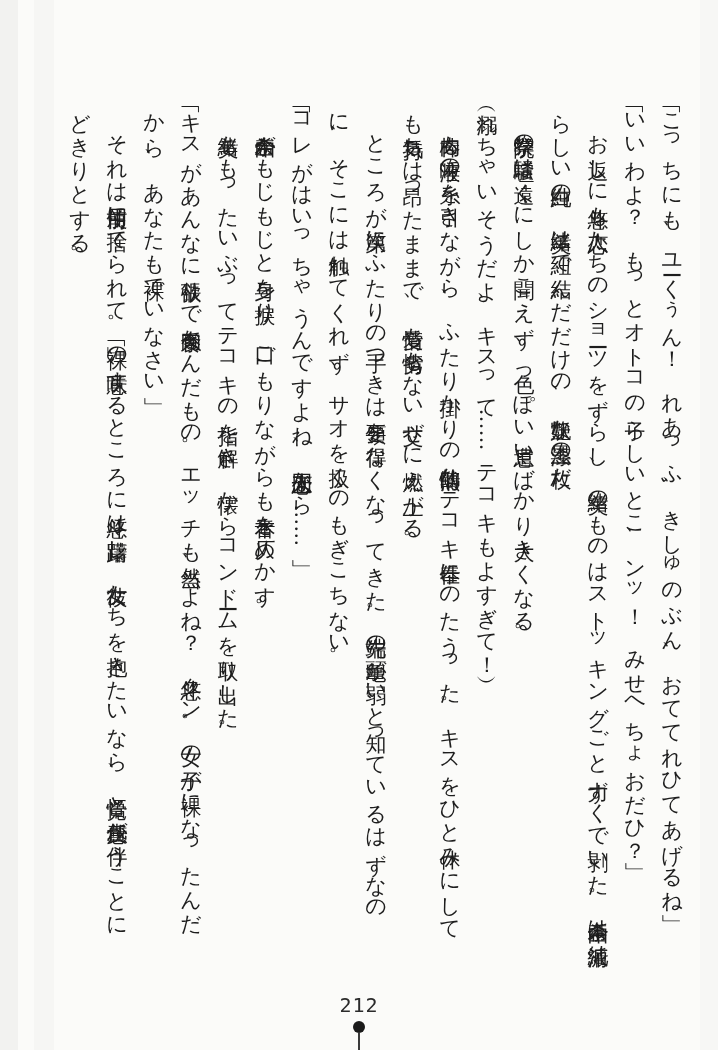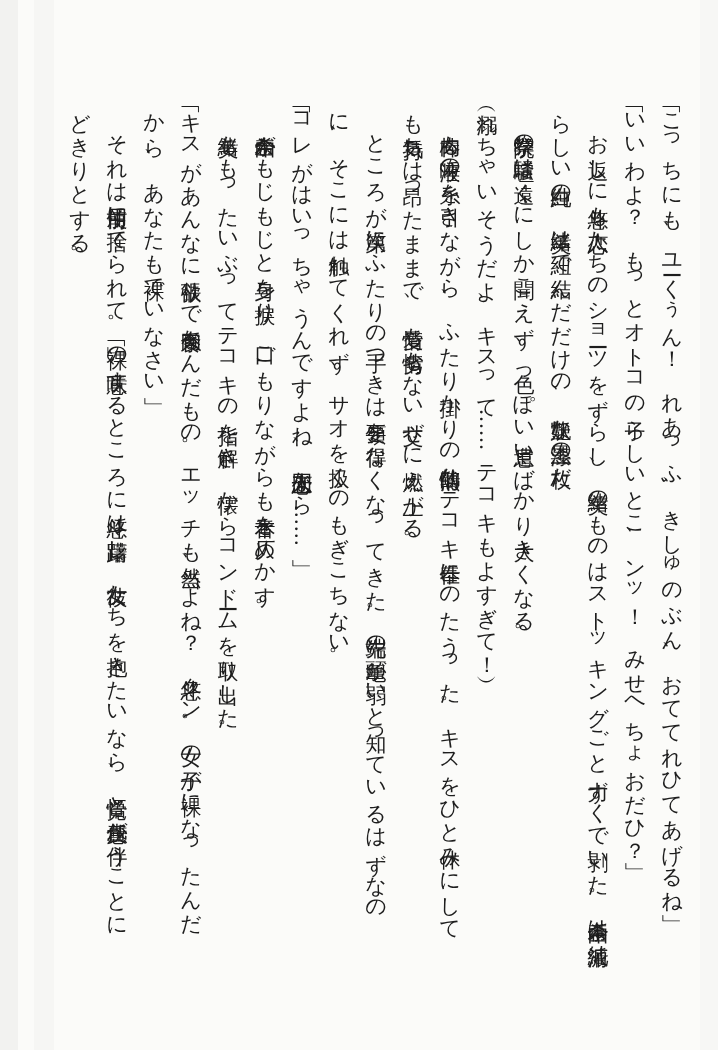--- a/index.html
+++ b/index.html
@@ -93,14 +93,19 @@
     <p>（溺れちゃいそうだよ、キスって……テコキもよすぎて！）</p>
     <p>　肉棒も唾液の糸を引きながら、ふたり掛かりの情熱的なテコキ奉仕にのたうった。キスをひと休みにしても気持ちは昂ったままで、愛情も劣情もない交ぜに燃え上がる。</p>
     <p>　ところが次第にふたりの手つきは要領を得なくなってきた。先端の亀頭が弱いと知っているはずなのに、そこには触れてくれず、サオを扱くのもぎこちない。</p>
     <p>「コレがはいっちゃうんですよね、恋人同士なら……」</p>
     <p>　由希奈がもじもじと身を捩り、口ごもりながらも本音を仄めかす。</p>
     <p>　美緒ももったいぶってテコキの指を解き、懐からコンドームを取り出した。</p>
     <p>「キスがあんなに欲張りで肉食系なんだもの。エッチも当然、よね？　悠斗クン。女の子が裸になったんだから、あなたも裸でいなさい」</p>
     <p>　それは使用前に捨てられて。「裸」の意味するところに悠斗は躊躇し、彼女たちを抱きたいなら、覚悟と責任感が伴うことにどきりとする。</p>
   </main>
 
+  <footer class="footer">
+    <div class="page-number">212</div>
+    <div class="footer-dot"></div>
+    <div class="footer-line"></div>
+  </footer>
 
 </div>
 
 </body></html>

